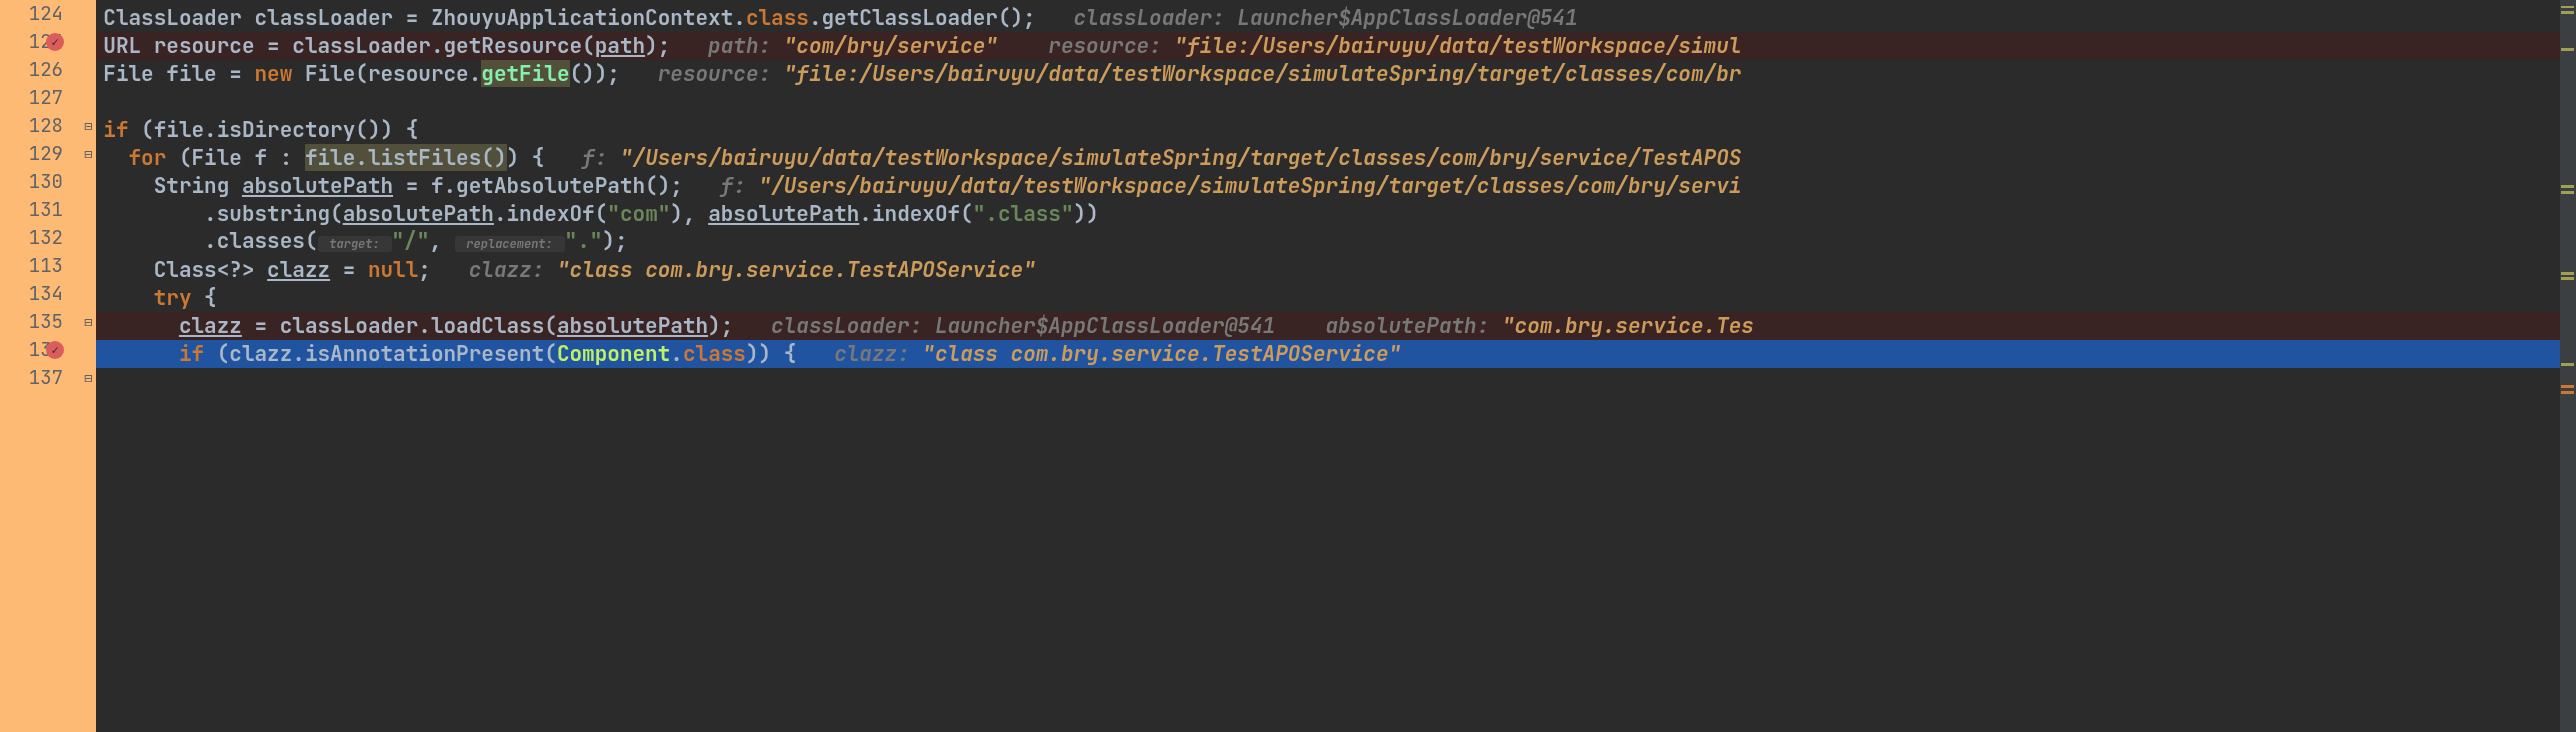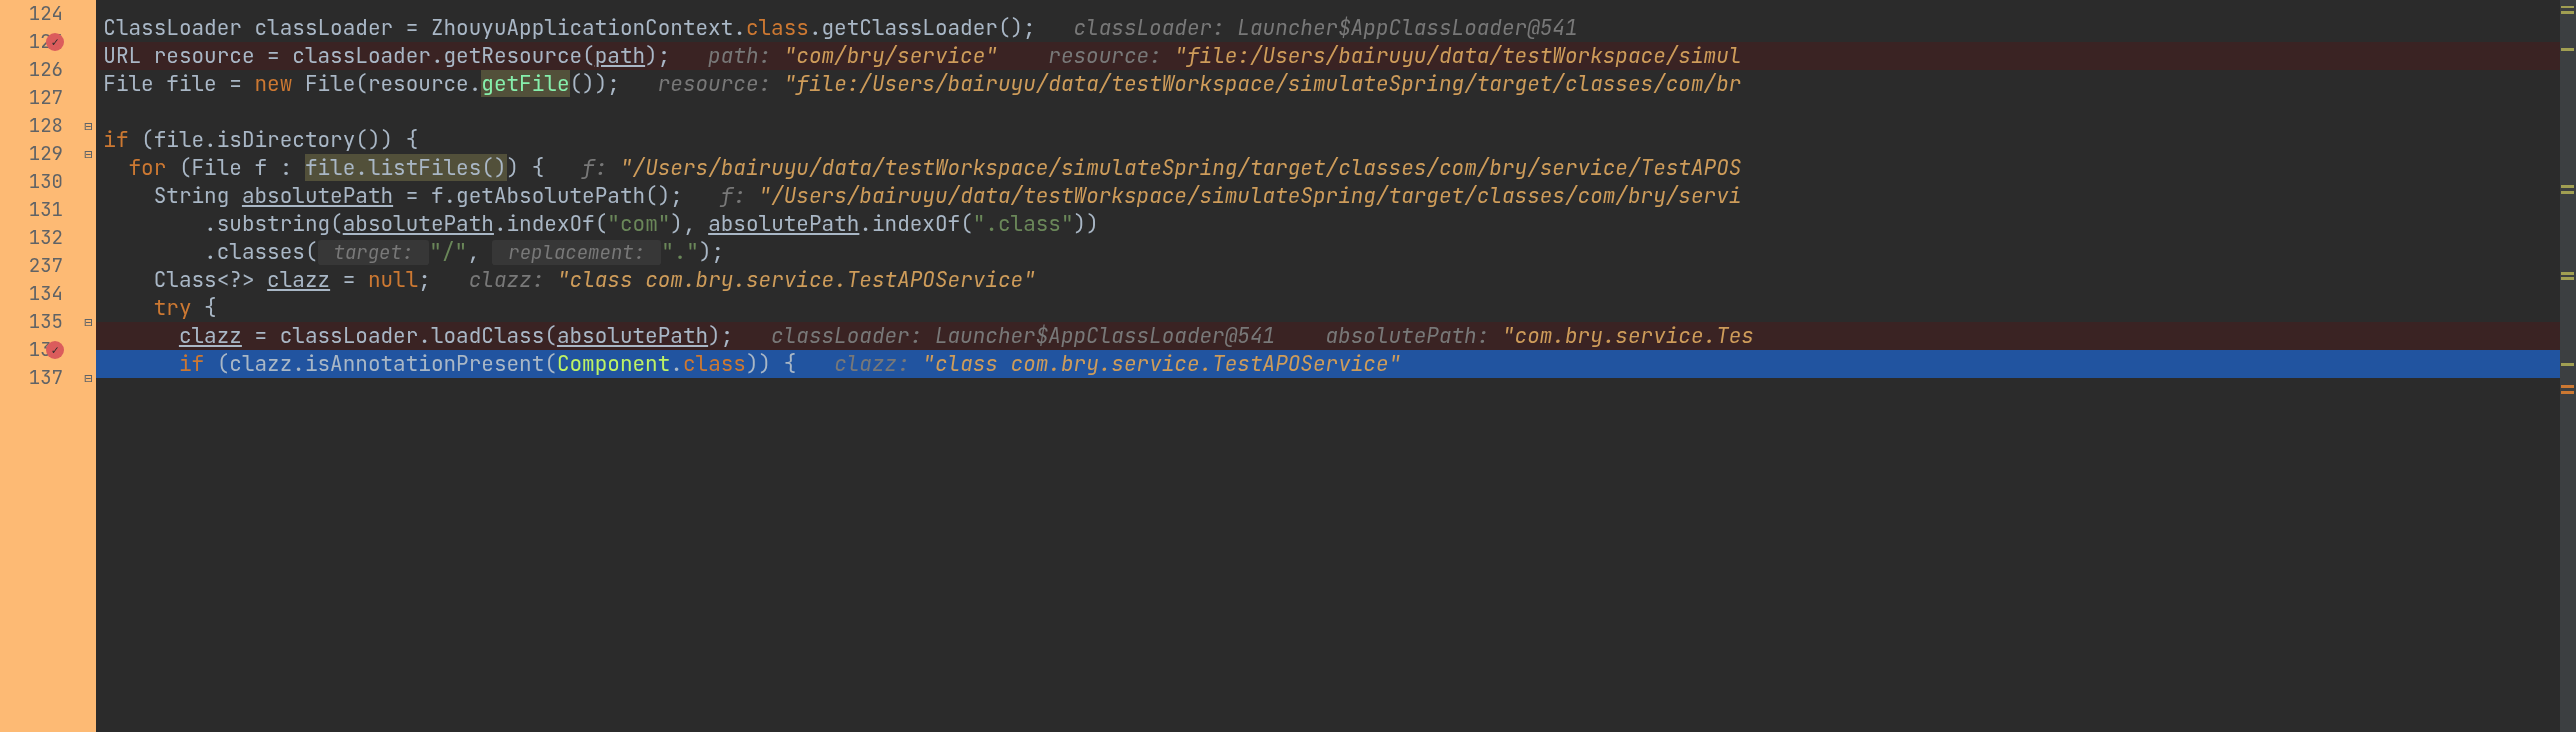--- a/index.html
+++ b/index.html
@@ -53,38 +53,39 @@
     }
     .fold-icon {
       position: absolute;
       right: 3.7px;
       color: #606366;
       font-size: 13.8px;
     }
     .code-area {
       flex: 1;
       position: relative;
-      padding-top: 14px;
+      padding-top: 4px;
+      font-weight: bold;
     }
     .code-line {
       height: 28px;
       display: flex;
       align-items: center;
       padding-left: 7.3px;
       position: relative;
     }
     .line-125-bg { background: #3a2323; }
     .line-136-bg { background: #3a2323; }
     .line-137-bg { background: #2154a0; }
     .kw { color: #cc7832; }
     .str { color: #6a8759; }
     .meth { color: #86efac; }
     .hint { color: #787878; font-style: italic; }
     .hint-val { color: #ce9c5a; font-style: italic; }
-    .param-hint { color: #787878; font-style: italic; background: #373737; padding: 0 4.6px; border-radius: 2.8px; font-size: 19px; margin-top: 35px; }
+    .param-hint { color: #787878; font-style: italic; background: #373737; padding: 0 4.6px; border-radius: 2.8px; font-size: 12px; margin-top: 35px; }
     .underline { text-decoration: underline; text-decoration-color: #a9b7c6; }
     .hl-bg { background: #52503a; }
     .annotation { color: #bef264; }
     pre { font-family: inherit; display: inline; }
     .minimap {
       position: absolute;
       right: 0;
       top: 0;
       width: 16.5px;
       height: 100%;
@@ -128,21 +129,21 @@
     <div class="gutter-line">
         <span>130</span>
       </div>
     <div class="gutter-line">
         <span>131</span>
       </div>
     <div class="gutter-line">
         <span>132</span>
       </div>
     <div class="gutter-line">
-        <span>237</span>
+        <span>113</span>
       </div>
     <div class="gutter-line">
         <span>134</span>
       </div>
     <div class="gutter-line">
         <span>135</span>
         <span class="fold-icon">⊟</span>
       </div>
     <div class="gutter-line">
       <span class="breakpoint"></span>

